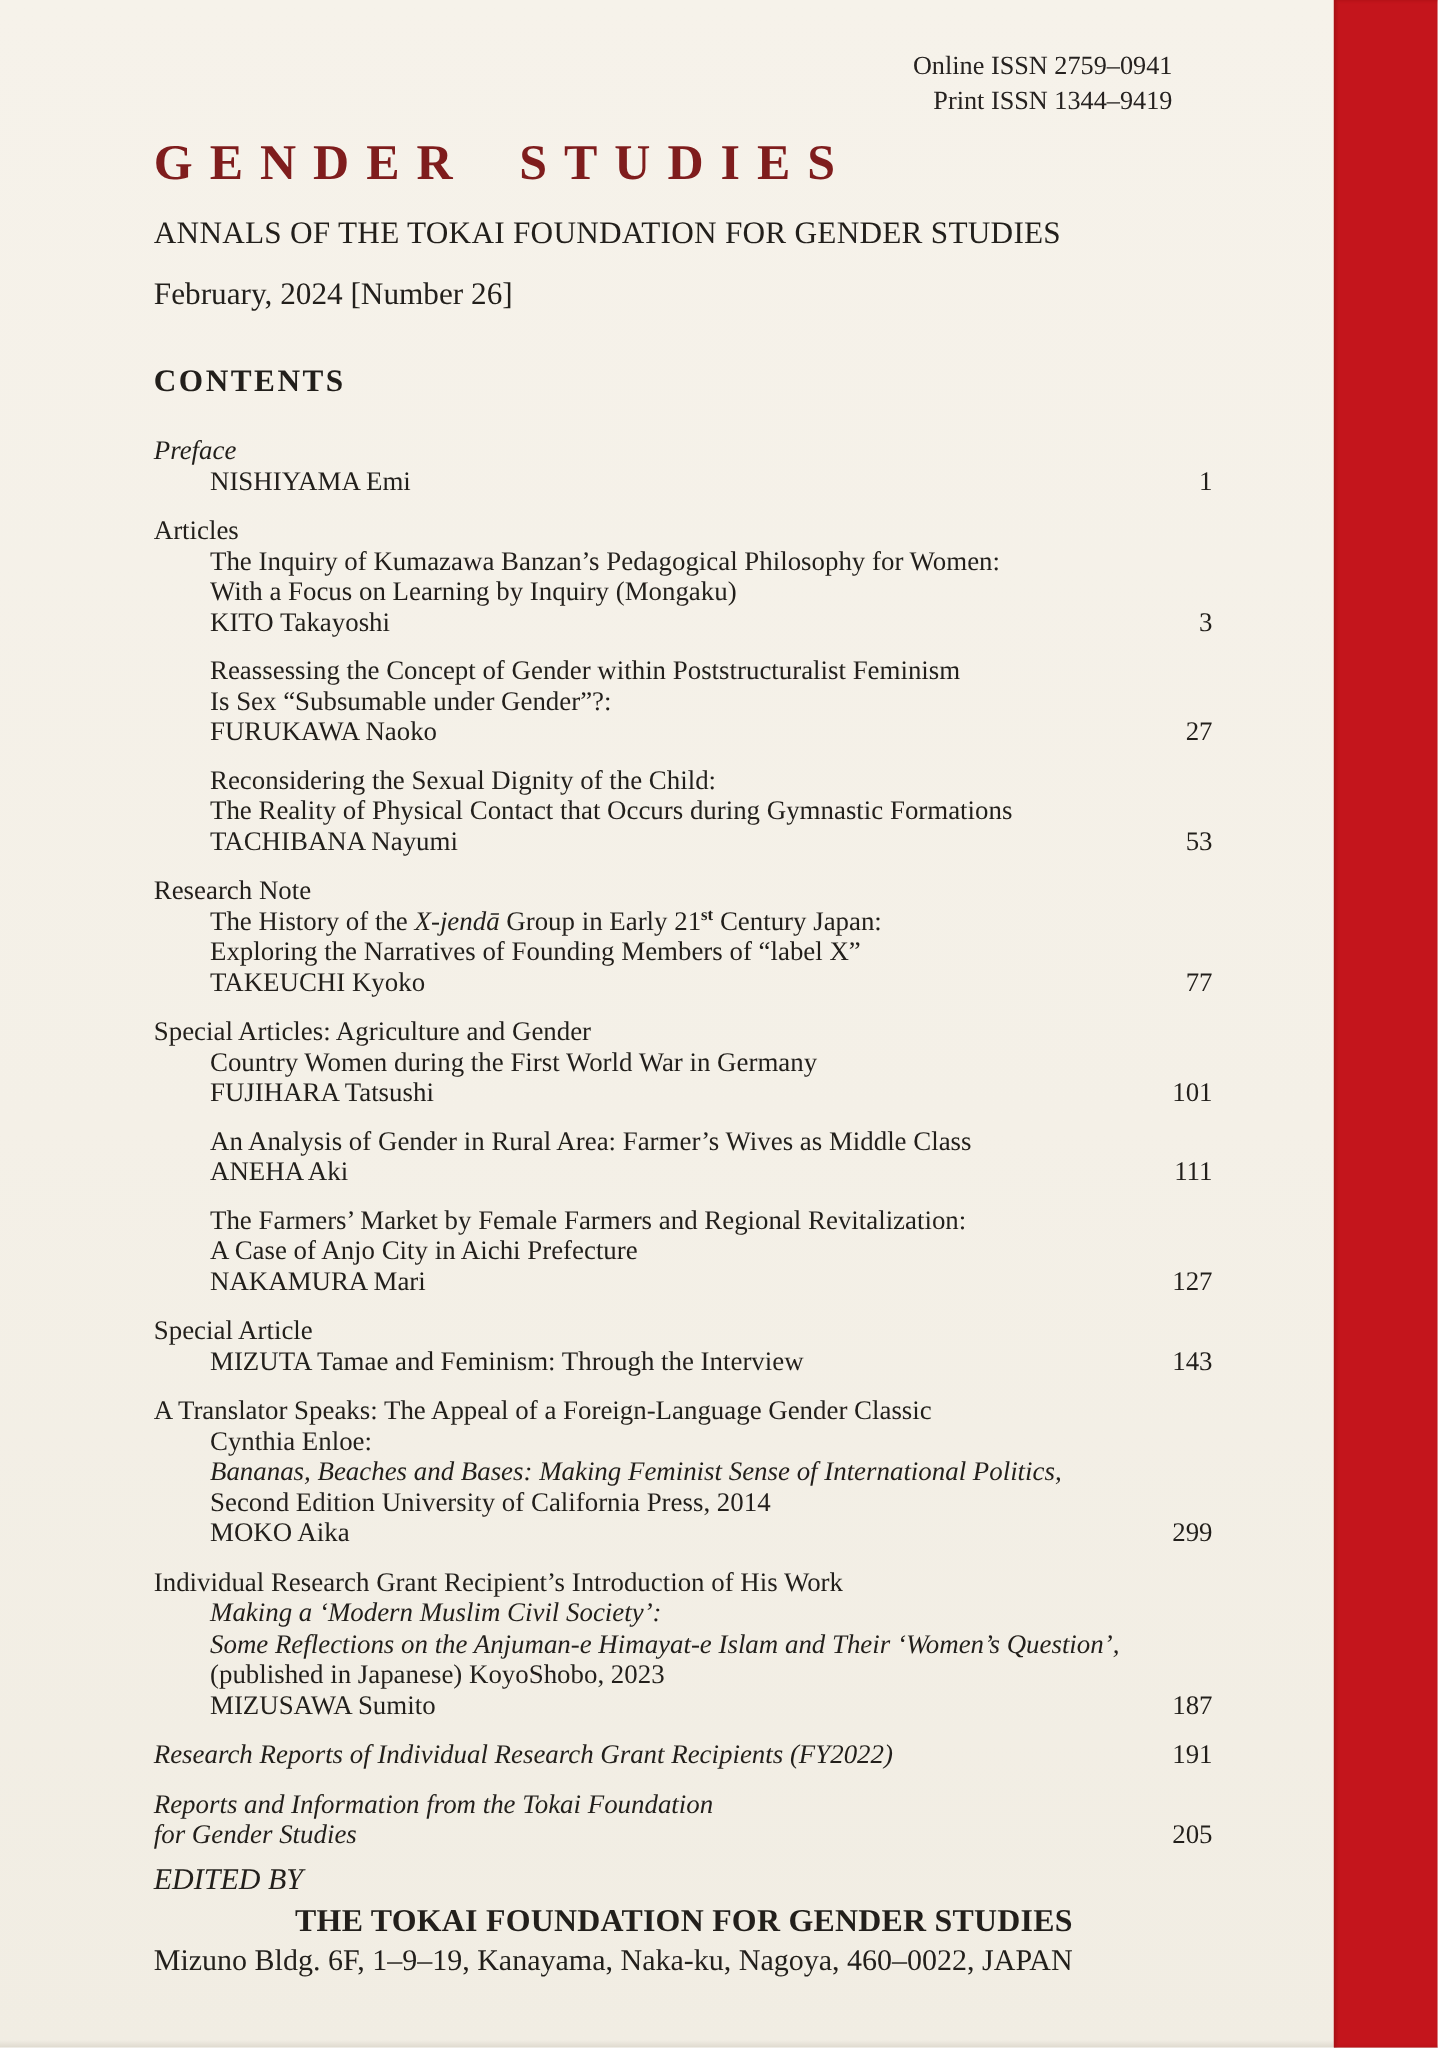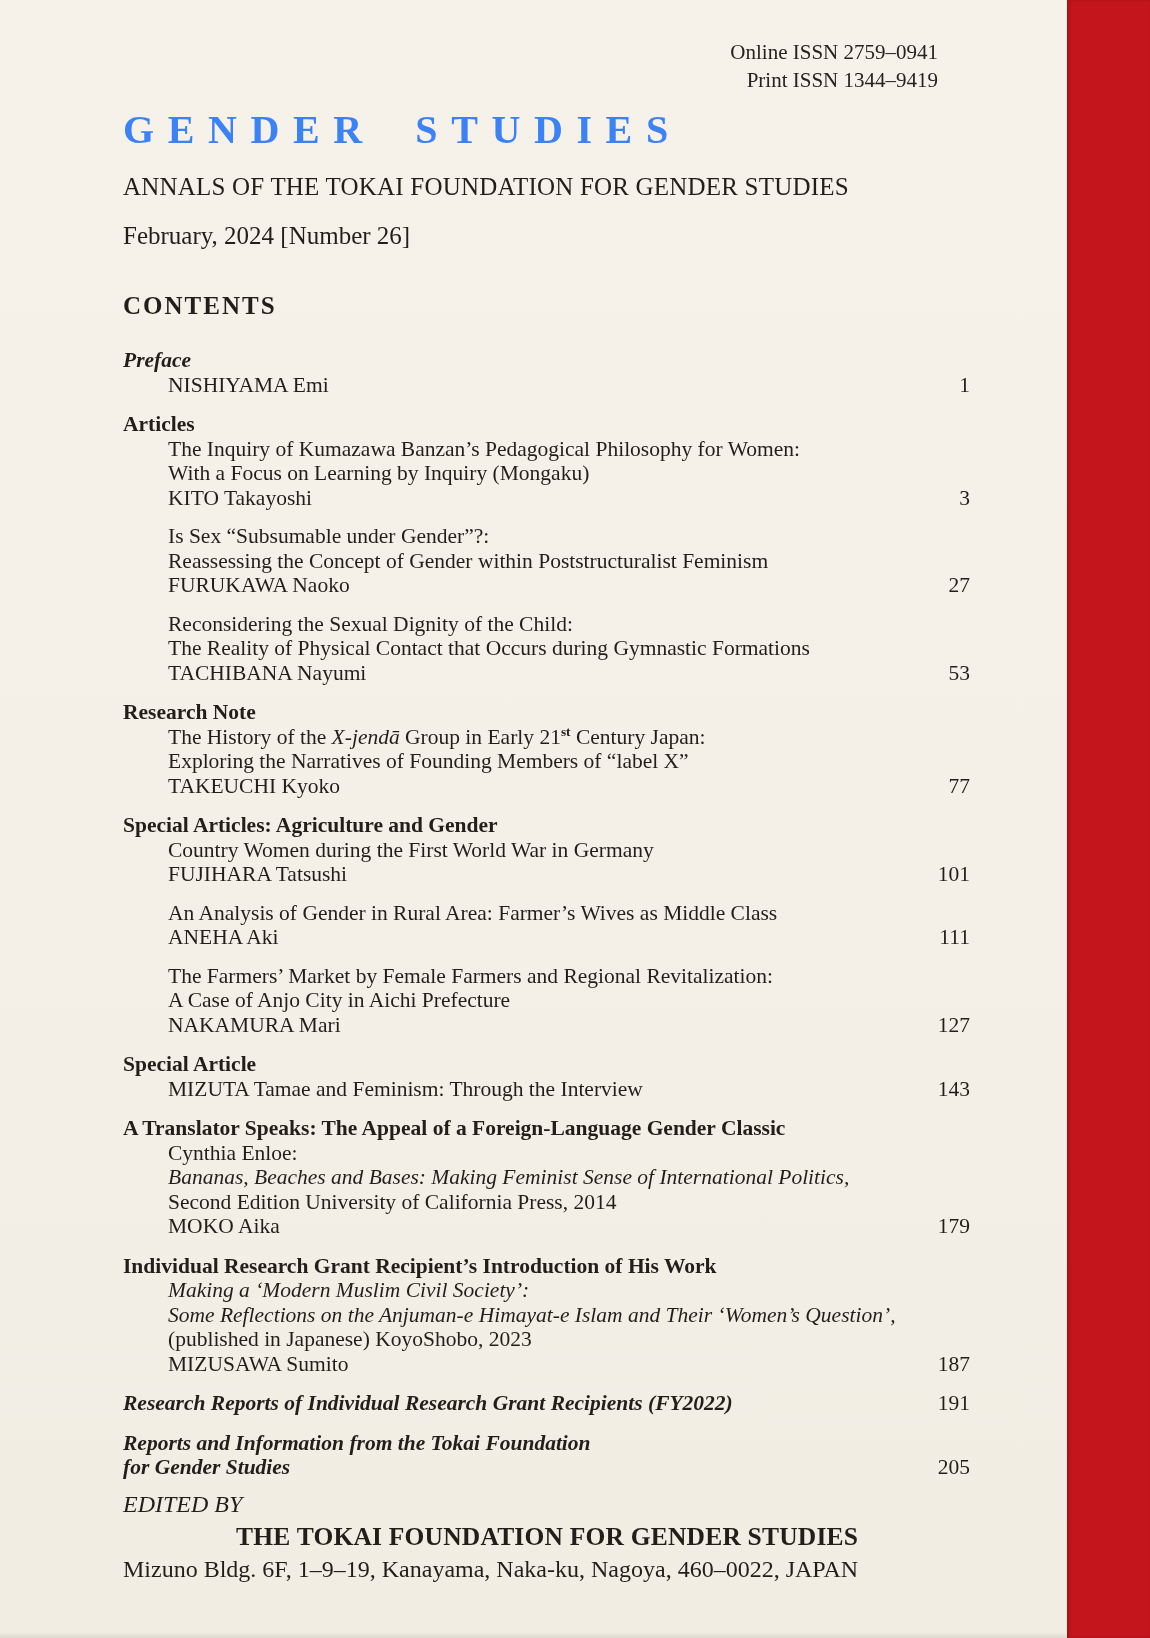--- a/index.html
+++ b/index.html
@@ -11,31 +11,31 @@
   }
   .page{position:absolute;inset:0;}
   .stripe{position:absolute;top:0;right:0;width:83px;height:1638px;background:#c4151c;
           box-shadow:inset 2px 0 3px rgba(120,10,10,.4);}
   .bottom-shade{position:absolute;left:0;right:83px;bottom:0;height:6px;
           background:linear-gradient(180deg,rgba(0,0,0,0),rgba(90,80,60,.12));}
   .issn{position:absolute;top:38px;right:212px;text-align:right;
         font-size:21px;line-height:28px;color:#262220;}
   .masthead{position:absolute;left:123px;top:106px;}
   .jtitle{font-size:40px;font-weight:700;letter-spacing:.34em;word-spacing:.40em;
-          color:#3b82f6;white-space:nowrap;}
+          color:#7f1d1d;white-space:nowrap;}
   .annals{margin-top:20px;font-size:25px;letter-spacing:.2px;white-space:nowrap;}
   .issue{margin-top:21px;font-size:25px;}
   .contents-h{position:absolute;left:123px;top:292px;font-size:25px;font-weight:700;
           letter-spacing:2px;}
   .toc{position:absolute;left:123px;top:348px;width:847px;font-size:21.5px;line-height:24.5px;}
   .sec{margin-top:15px;}
   .sec:first-child{margin-top:0;}
   .entry{margin-top:0;}
   .entry + .entry{margin-top:14px;}
-  .sh{font-weight:700;}
+  .sh{font-weight:400;}
   .it{font-style:italic;}
   .ind{padding-left:45px;}
   .row{display:flex;justify-content:space-between;align-items:baseline;}
   .pg{flex:0 0 auto;padding-left:12px;font-style:normal;font-weight:400;}
   .sup{font-size:0.62em;vertical-align:super;line-height:0;font-weight:bold;}
   .footer{position:absolute;left:123px;top:1489px;}
   .edited{font-size:24px;font-style:italic;line-height:31px;}
   .publisher{font-size:25.5px;font-weight:700;line-height:33px;letter-spacing:.2px;white-space:nowrap;text-align:right;}
   .address{font-size:24px;line-height:32px;white-space:nowrap;}
 </style>
@@ -71,22 +71,22 @@
       <div class="sh">Articles</div>
       <div class="entry">
         <div class="ind">The Inquiry of Kumazawa Banzan’s Pedagogical Philosophy for Women:</div>
         <div class="ind">With a Focus on Learning by Inquiry (Mongaku)</div>
         <div class="row ind">
           <span>KITO Takayoshi</span>
           <span class="pg">3</span>
         </div>
       </div>
       <div class="entry">
+        <div class="ind">Reassessing the Concept of Gender within Poststructuralist Feminism</div>
         <div class="ind">Is Sex “Subsumable under Gender”?:</div>
-        <div class="ind">Reassessing the Concept of Gender within Poststructuralist Feminism</div>
         <div class="row ind">
           <span>FURUKAWA Naoko</span>
           <span class="pg">27</span>
         </div>
       </div>
       <div class="entry">
         <div class="ind">Reconsidering the Sexual Dignity of the Child:</div>
         <div class="ind">The Reality of Physical Contact that Occurs during Gymnastic Formations</div>
         <div class="row ind">
           <span>TACHIBANA Nayumi</span>
@@ -142,21 +142,21 @@
     </div>
 
     <div class="sec">
       <div class="sh">A Translator Speaks: The Appeal of a Foreign-Language Gender Classic</div>
       <div class="entry">
         <div class="ind">Cynthia Enloe:</div>
         <div class="ind it">Bananas, Beaches and Bases: Making Feminist Sense of International Politics,</div>
         <div class="ind">Second Edition University of California Press, 2014</div>
         <div class="row ind">
           <span>MOKO Aika</span>
-          <span class="pg">179</span>
+          <span class="pg">299</span>
         </div>
       </div>
     </div>
 
     <div class="sec">
       <div class="sh">Individual Research Grant Recipient’s Introduction of His Work</div>
       <div class="entry">
         <div class="ind it">Making a ‘Modern Muslim Civil Society’:</div>
         <div class="ind it">Some Reflections on the Anjuman-e Himayat-e Islam and Their ‘Women’s Question’,</div>
         <div class="ind">(published in Japanese) KoyoShobo, 2023</div>

